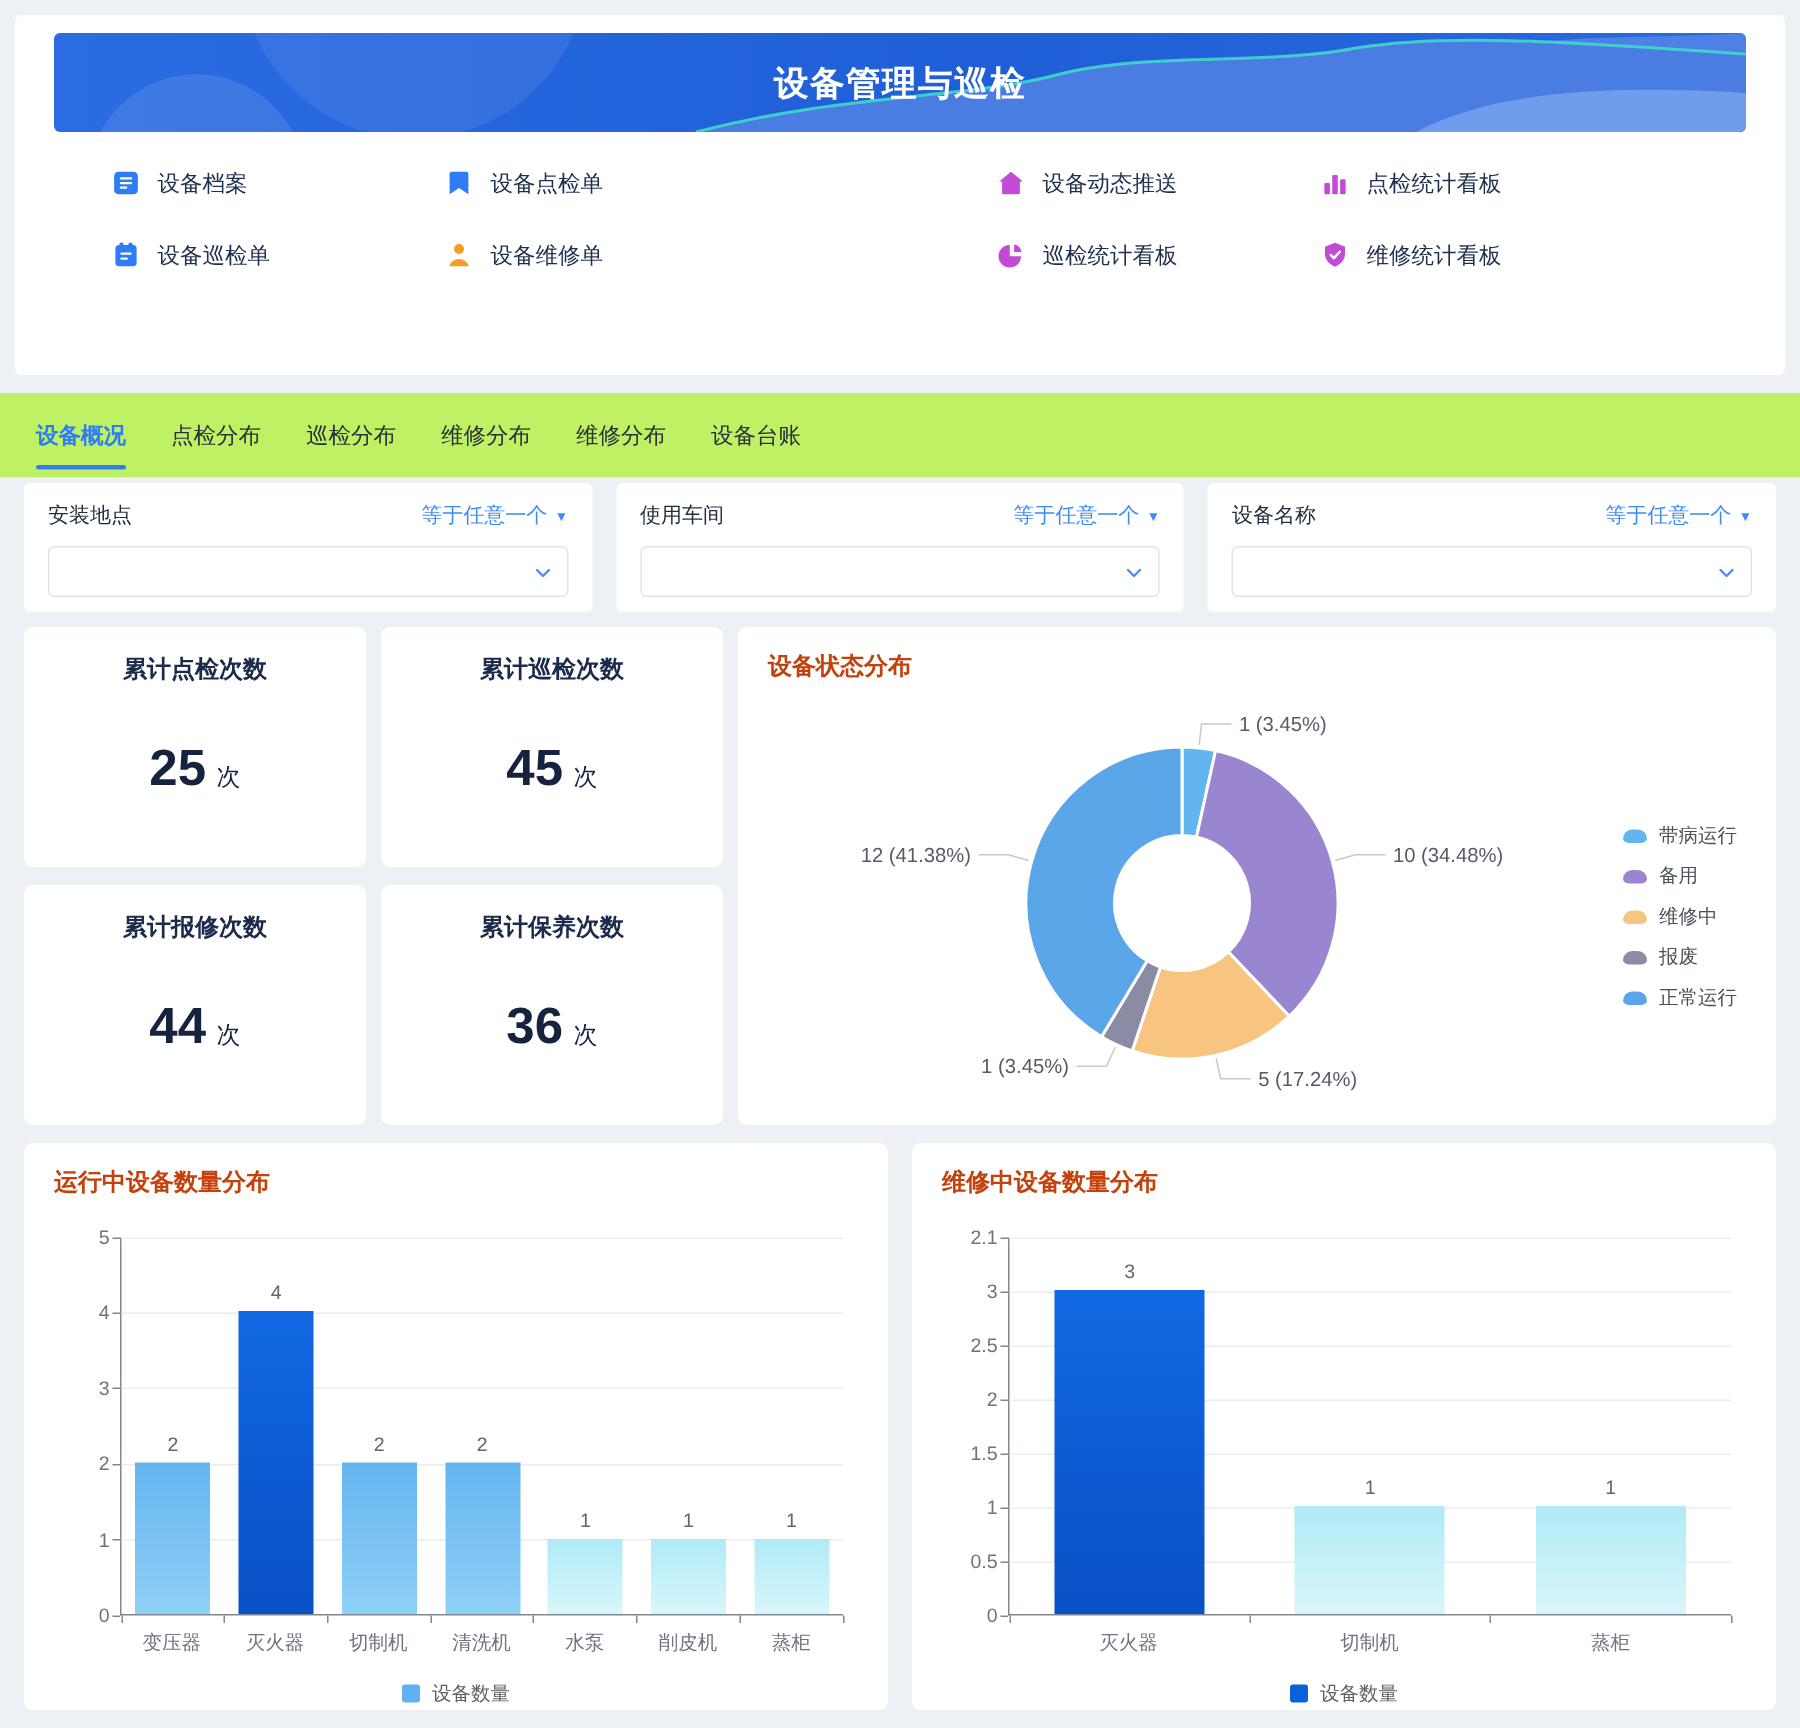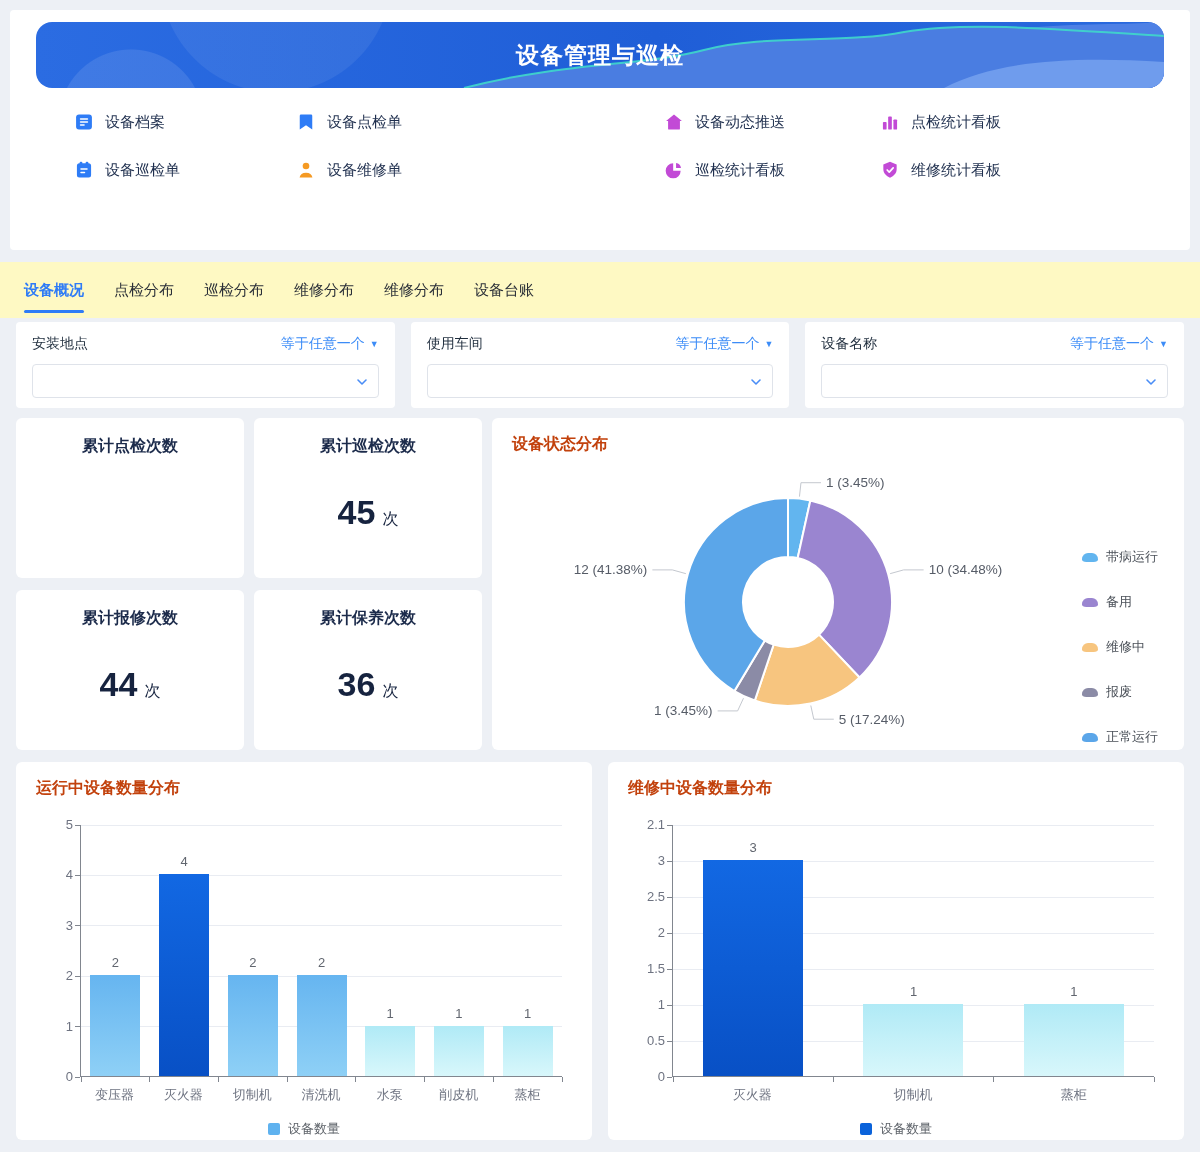--- a/index.html
+++ b/index.html
@@ -2,40 +2,40 @@
 <html><head>
 <meta charset="utf-8">
 <style>
   * { margin:0; padding:0; box-sizing:border-box; }
   html,body { background:#edf0f5; }
   body { font-family:"Liberation Sans","DejaVu Sans",sans-serif; }
   .page { position:relative; width:1200px; height:1152px; background:#edf0f5; overflow:hidden; }
 
   
   .header-card { margin:10px 10px 0; background:#fff; border-radius:4px; height:240px; }
-  .banner { position:relative; margin:0 26px; top:12px; height:66px; border-radius:16px; overflow:hidden;
+  .banner { position:relative; margin:0 26px; top:12px; height:66px; border-radius:4px; overflow:hidden;
     background:linear-gradient(90deg,#2b6ce2 0%,#1f5ed7 55%,#2a6ade 100%);
   }
   .banner::before { content:""; position:absolute; inset:0;
     background:
       radial-gradient(circle at 95px 100px, rgba(255,255,255,0.10) 0 72px, transparent 73px),
       radial-gradient(circle at 240px -45px, rgba(255,255,255,0.07) 0 115px, transparent 116px);
   }
   .banner svg.waves { position:absolute; right:0; top:0; height:66px; width:760px; }
   .banner h1 { position:relative; text-align:center; line-height:66px; color:#fff; font-size:23px; font-weight:700; letter-spacing:1px; }
 
   .menu-grid { display:grid; grid-template-columns:222px 368px 216px auto; row-gap:28px;
     padding:36px 0 0 64px; }
   .menu-item { display:flex; align-items:center; gap:11px; cursor:pointer; }
   .menu-item svg { width:20px; height:20px; flex:0 0 20px; }
   .menu-item .lbl { font-size:15px; color:#1f2f4e; font-weight:500; }
   .c-blue { color:#2e7cf6; } .c-magenta { color:#c24ad6; } .c-orange { color:#f59a23; }
 
   
-  .tabs { margin-top:12px; background:#fef9c3; height:56px; display:flex; gap:30px; padding:0 24px; }
+  .tabs { margin-top:12px; background:#bef264; height:56px; display:flex; gap:30px; padding:0 24px; }
   .tab { padding-top:19px; font-size:15px; color:#2b3038; cursor:pointer; }
   .tab .ul { height:3px; border-radius:2px; margin-top:10px; background:transparent; }
   .tab.active { color:#2f7cf6; font-weight:600; }
   .tab.active .ul { background:#2f7cf6; }
 
   
   .filters { display:flex; gap:16px; margin:4px 16px 0; }
   .filter-card { flex:1; background:#fff; border-radius:4px; padding:12px 16px; height:86px; }
   .filter-head { display:flex; justify-content:space-between; align-items:center; height:20px; }
   .filter-label { font-size:14px; color:#1f2d3d; font-weight:500; }
@@ -50,21 +50,21 @@
   .stat-grid { width:466px; display:grid; grid-template-columns:1fr 1fr; gap:12px 10px; }
   .stat-card { background:#fff; border-radius:6px; height:160px; text-align:center; padding-top:18px; }
   .stat-title { font-size:16px; font-weight:600; color:#1c2b4b; }
   .stat-value { margin-top:36px; color:#16233f; }
   .stat-value .num { font-size:34px; font-weight:700; }
   .stat-value .unit { font-size:16px; font-weight:500; margin-left:7px; }
 
   .donut-card { flex:1; background:#fff; border-radius:6px; position:relative; height:332px; }
   .card-title { font-size:16px; font-weight:600; color:#c2410c; padding:16px 0 0 20px; }
   .donut-wrap { position:absolute; inset:0; }
-  .donut-legend { position:absolute; right:26px; top:130px; display:flex; flex-direction:column; gap:27px; }
+  .donut-legend { position:absolute; right:26px; top:130px; display:flex; flex-direction:column; gap:9px; }
   .dlg-item { display:flex; align-items:center; gap:8px; cursor:pointer; }
   .dlg-mark { width:16px; height:9px; border-radius:55% 55% 40% 40% / 100% 100% 45% 45%; }
   .dlg-text { font-size:13px; color:#4b5159; }
 
   
   .bottom { display:flex; gap:16px; margin:12px 16px 0; }
   .bar-card { flex:1; background:#fff; border-radius:6px; height:378px; padding:0 20px; }
   .bar-card .card-title { padding-left:0; }
   .bchart { position:relative; margin:26px 0 0 44px; width:482px; height:252px;
     border-left:1px solid #81868f; border-bottom:1px solid #81868f; }
@@ -215,20 +215,21 @@
             <path d="M2 4 l4 4 4-4" fill="none" stroke="#4a8df6" stroke-width="1.6" stroke-linecap="round" stroke-linejoin="round"></path>
           </svg>
       </div>
     </div>
   </div>
 
   <div class="mid">
     <div class="stat-grid">
       <div class="stat-card">
         <div class="stat-title">累计点检次数</div>
+        <div class="stat-value"><span class="num">25</span><span class="unit">次</span></div>
       </div>
       <div class="stat-card">
         <div class="stat-title">累计巡检次数</div>
         <div class="stat-value"><span class="num">45</span><span class="unit">次</span></div>
       </div>
       <div class="stat-card">
         <div class="stat-title">累计报修次数</div>
         <div class="stat-value"><span class="num">44</span><span class="unit">次</span></div>
       </div>
       <div class="stat-card">

